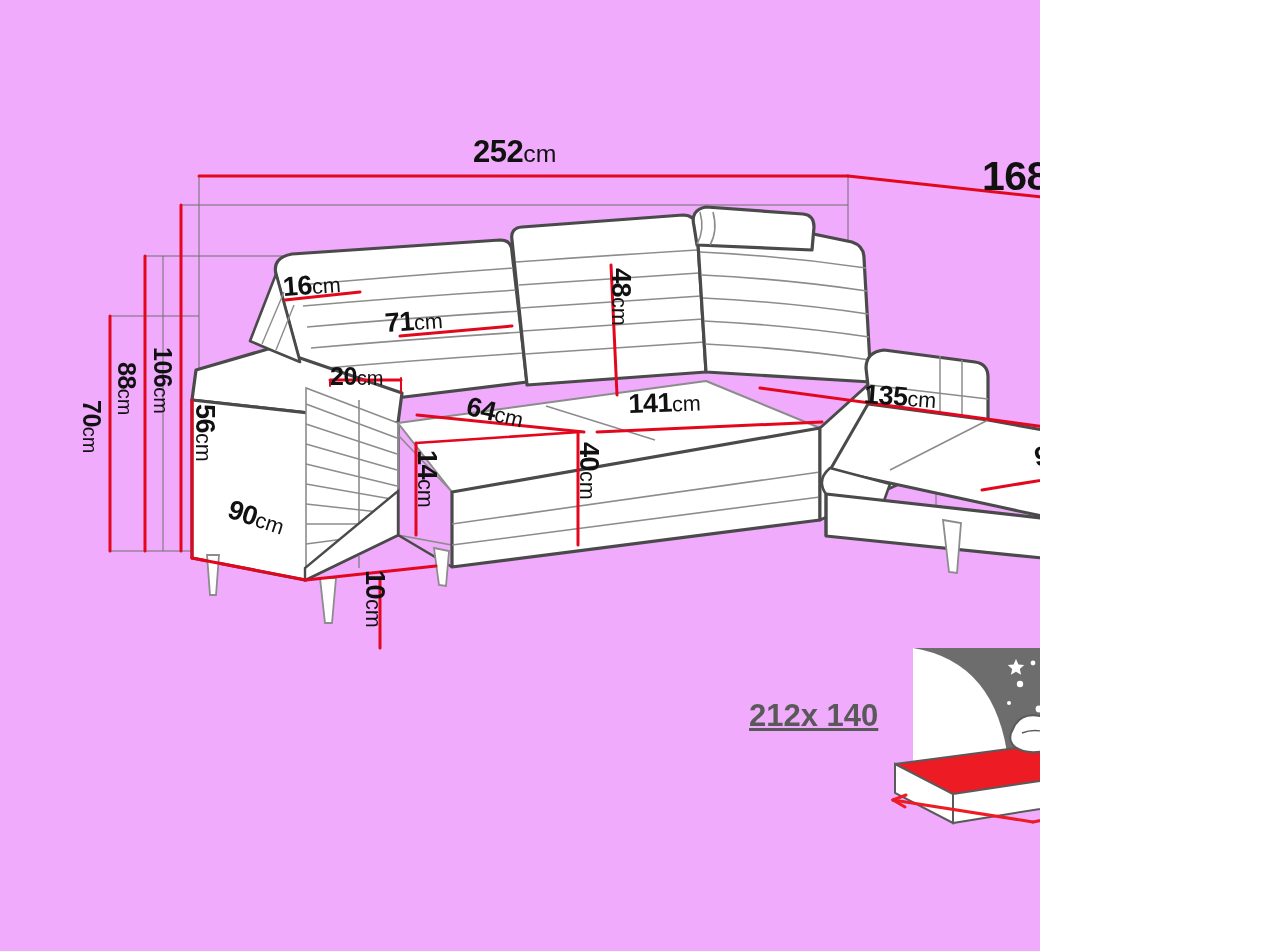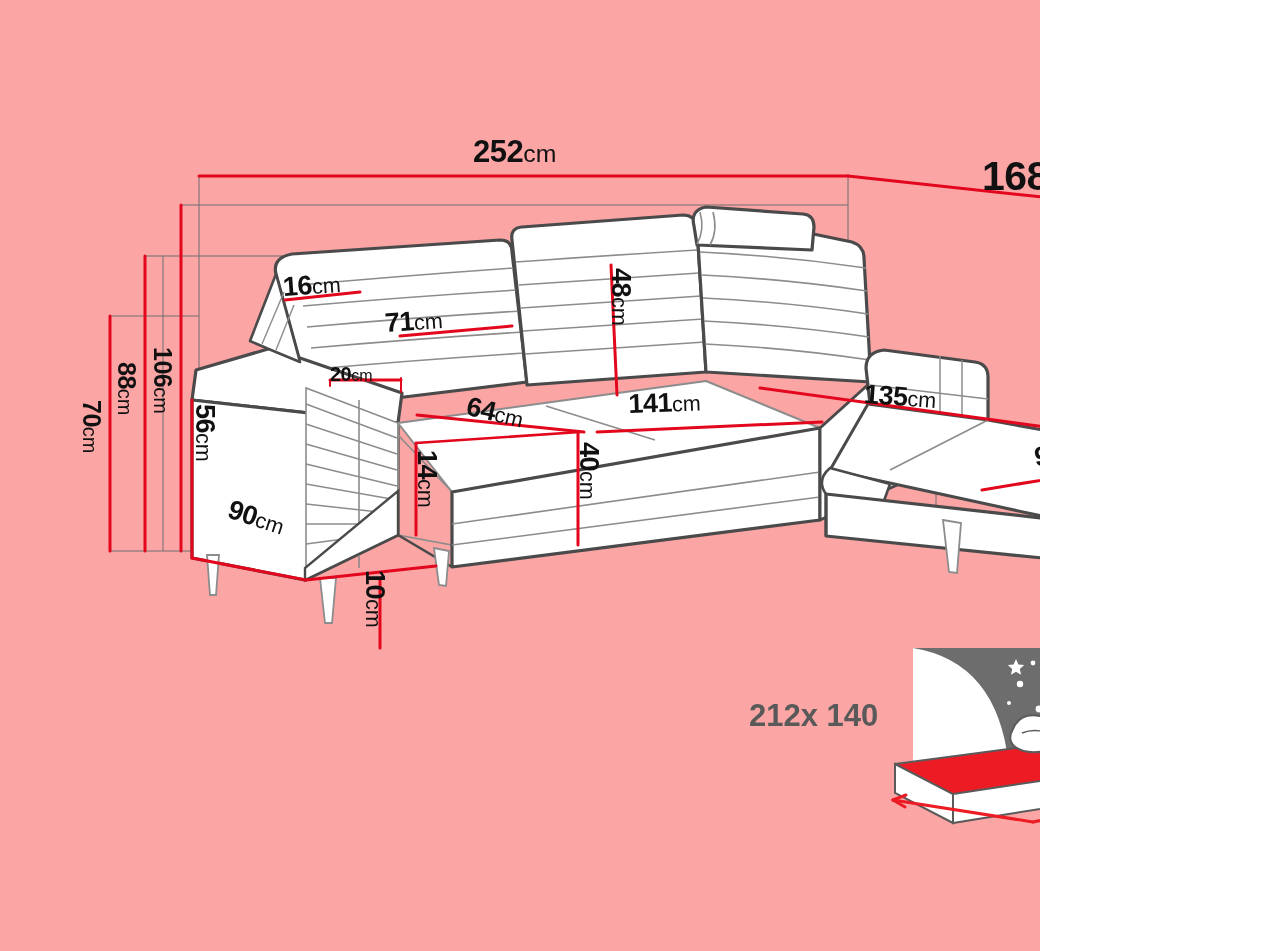--- a/index.html
+++ b/index.html
@@ -5,21 +5,21 @@
 <style>
   html, body {
     margin: 0;
     padding: 0;
     background: #ffffff;
   }
   #stage {
     position: relative;
     width: 1040px;
     height: 951px;
-    background: #fca5a5;
+    background: #f0abfc;
     overflow: hidden;
     font-family: "Liberation Sans", sans-serif;
   }
   #stage svg {
     position: absolute;
     left: 0;
     top: 0;
     width: 1268px;
     height: 951px;
   }
@@ -282,21 +282,21 @@
   </div>
 
   <div class="dim-label" style="left:282px; top:274px; font-size:27px; transform:rotate(-4deg); transform-origin:0 0;">
     <span>16</span><span class="unit">cm</span>
   </div>
 
   <div class="dim-label" style="left:384px; top:310px; font-size:27px; transform:rotate(-4deg); transform-origin:0 0;">
     <span>71</span><span class="unit">cm</span>
   </div>
 
-  <div class="dim-label" style="left:330px; top:364px; font-size:20px;">
+  <div class="dim-label" style="left:330px; top:364px; font-size:25px;">
     <span>20</span><span class="unit">cm</span>
   </div>
 
   <div class="dim-label rot90" style="left:634px; top:268px; font-size:27px; transform:rotate(90deg);">
     <span>48</span><span class="unit">cm</span>
   </div>
 
   <div class="dim-label" style="left:470px; top:393px; font-size:27px; transform:rotate(13deg); transform-origin:0 0;">
     <span>64</span><span class="unit">cm</span>
   </div>
@@ -338,15 +338,15 @@
   </div>
 
   <div class="dim-label rot90" style="left:602px; top:442px; font-size:27px; transform:rotate(90deg);">
     <span>40</span><span class="unit">cm</span>
   </div>
 
   <div class="dim-label rot90" style="left:388px; top:570px; font-size:27px; transform:rotate(90deg);">
     <span>10</span><span class="unit">cm</span>
   </div>
 
-  <div class="bed-size-label" style="left:749px; top:698px;">212x 140</div>
+  <div class="bed-size-label" style="left:749px; top:698px;text-decoration:underline;">212x 140</div>
 
 </div>
 
 </body></html>

